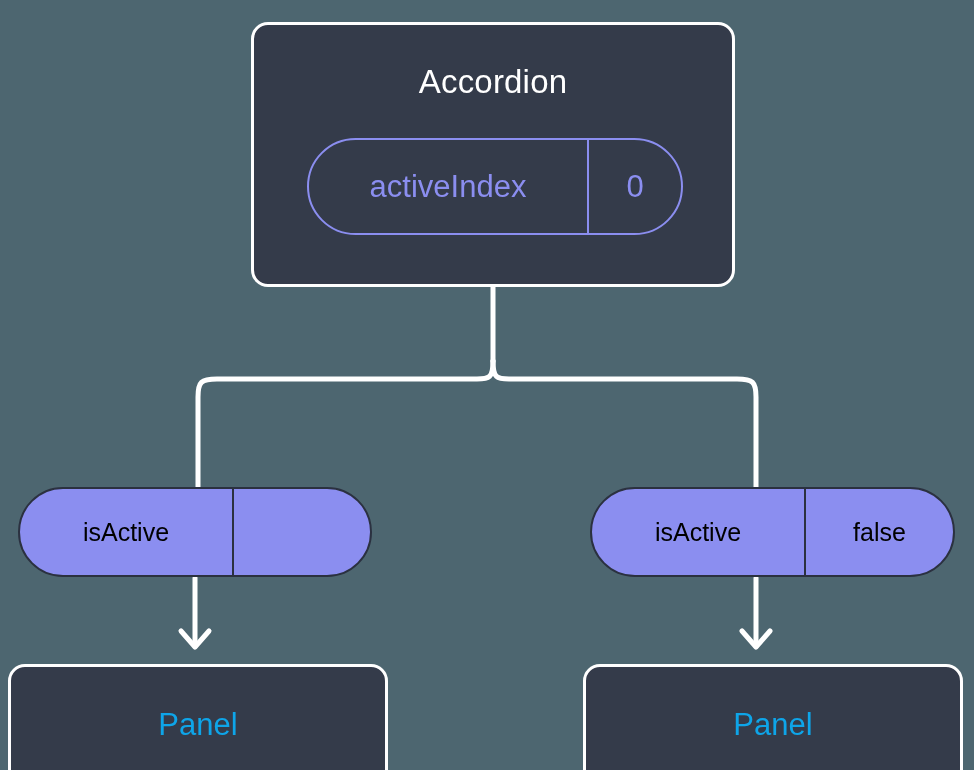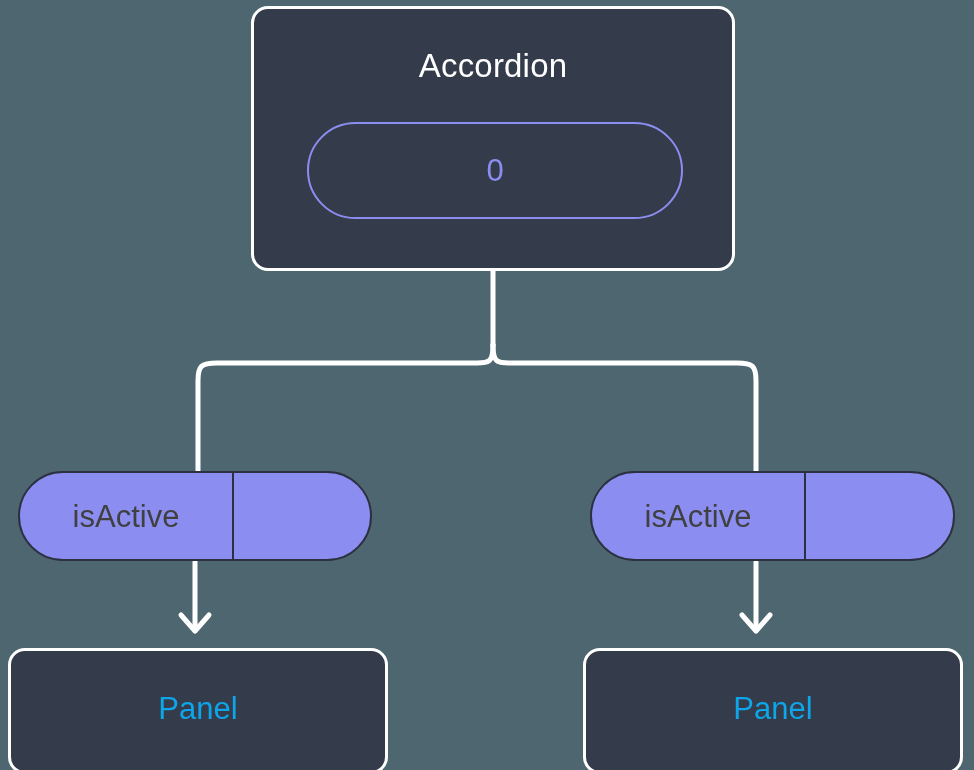--- a/index.html
+++ b/index.html
@@ -10,21 +10,21 @@
     width: 974px;
     height: 770px;
     overflow: hidden;
     background: #4d6670;
     font-family: "Liberation Sans", sans-serif;
     position: relative;
   }
   #stage {
     position: absolute;
     left: 0;
-    top: 0;
+    top: 16px;
     width: 974px;
     height: 690px;
   }
   #wires {
     position: absolute;
     left: 0;
     top: 0;
     width: 974px;
     height: 770px;
     pointer-events: none;
@@ -112,22 +112,22 @@
     border: 2px solid #2b3140;
     border-radius: 45px;
     display: flex;
     align-items: stretch;
     overflow: hidden;
   }
   .pill .seg {
     display: flex;
     align-items: center;
     justify-content: center;
-    color: #404040;
-    font-size: 31px;
+    color: #000000;
+    font-size: 25px;
     line-height: 1;
   }
   .pill .seg-key {
     border-right: 2px solid #2b3140;
   }
   .pill .seg-val {
     flex: 1 1 auto;
   }
 
   .pill-left {
@@ -161,29 +161,31 @@
 
     <path d="M 756 562 L 756 630" fill="none" stroke="#ffffff" stroke-width="5" stroke-linecap="round"></path>
     <path d="M 742 615 L 756 631 L 770 615" fill="none" stroke="#ffffff" stroke-width="5" stroke-linecap="round" stroke-linejoin="round"></path>
   </svg>
 
   <div class="card card-root">
     <div class="card-title">Accordion</div>
   </div>
 
   <div class="badge-outline">
+    <div class="seg seg-key">activeIndex</div>
     <div class="seg seg-val">0</div>
   </div>
 
   <div class="pill pill-left">
     <div class="seg seg-key">isActive</div>
   </div>
 
   <div class="pill pill-right">
     <div class="seg seg-key">isActive</div>
+    <div class="seg seg-val">false</div>
   </div>
 
   <div class="card card-panel left">
     <div class="panel-title">Panel</div>
   </div>
 
   <div class="card card-panel right">
     <div class="panel-title">Panel</div>
   </div>
 

